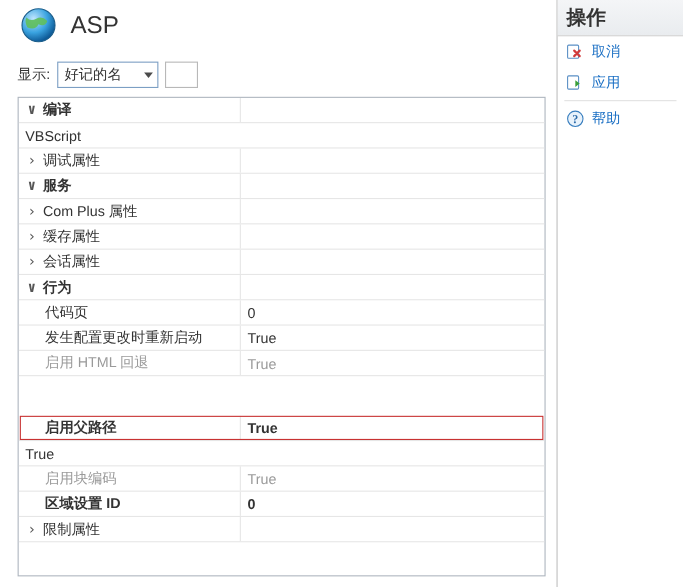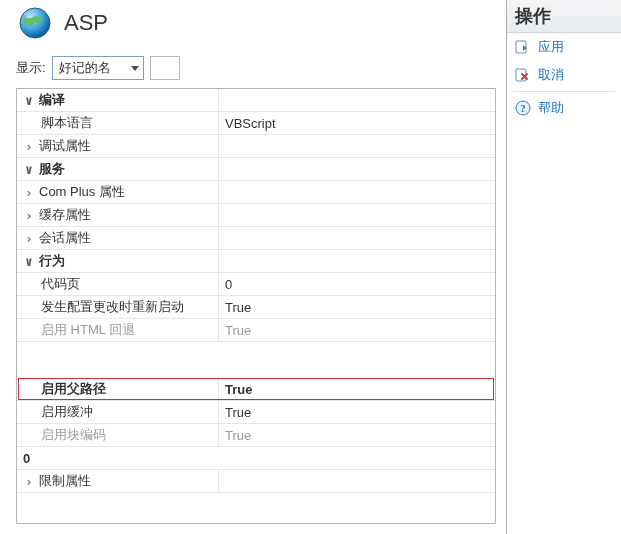--- a/index.html
+++ b/index.html
@@ -197,21 +197,20 @@
     <div class="grid">
 
       <div class="row cat">
         <div class="cell-left">
             <span class="chevron">∨</span>
             <span>编译</span>
           </div>
         <div class="cell-right"></div>
       </div>
       <div class="row prop">
-        <div class="cell-left">脚本语言</div>
         <div class="cell-right">VBScript</div>
       </div>
       <div class="row sub">
         <div class="cell-left">
             <span class="chevron">›</span>
             <span>调试属性</span>
           </div>
         <div class="cell-right"></div>
       </div>
 
@@ -261,64 +260,64 @@
       </div>
       <div class="row prop disabled">
         <div class="cell-left">启用 HTML 回退</div>
         <div class="cell-right">True</div>
       </div>
       <div class="row prop highlight">
         <div class="cell-left bold">启用父路径</div>
         <div class="cell-right bold">True</div>
       </div>
       <div class="row prop">
-        <div class="cell-left">启用缓冲</div>
         <div class="cell-right">True</div>
       </div>
       <div class="row prop disabled">
         <div class="cell-left">启用块编码</div>
         <div class="cell-right">True</div>
       </div>
       <div class="row prop">
+        <div class="cell-left bold">区域设置 ID</div>
         <div class="cell-right bold">0</div>
       </div>
       <div class="row sub">
         <div class="cell-left">
             <span class="chevron">›</span>
             <span>限制属性</span>
           </div>
         <div class="cell-right"></div>
       </div>
 
     </div>
   </div>
 
   <div class="actions">
     <div class="actions-header">操作</div>
+
+    <div class="action-item">
+      <span class="ic">
+        <svg width="16" height="16" viewBox="0 0 16 16">
+          <rect x="1" y="2" width="10" height="12" rx="1" fill="#fff" stroke="#5a8fc5"></rect>
+          <path d="M7 7 l5 5 M12 7 l-5 5" stroke="#d23c3c" stroke-width="2" stroke-linecap="round"></path>
+        </svg>
+      </span>
+      <span>取消</span>
+    </div>
 
     <div class="action-item">
       <span class="ic">
         <svg width="16" height="16" viewBox="0 0 16 16">
           <rect x="1" y="2" width="10" height="12" rx="1" fill="#fff" stroke="#5a8fc5"></rect>
           <path d="M8 6 l4 3 -4 3 z" fill="#3aa03a"></path>
         </svg>
       </span>
       <span>应用</span>
     </div>
 
-    <div class="action-item">
-      <span class="ic">
-        <svg width="16" height="16" viewBox="0 0 16 16">
-          <rect x="1" y="2" width="10" height="12" rx="1" fill="#fff" stroke="#5a8fc5"></rect>
-          <path d="M7 7 l5 5 M12 7 l-5 5" stroke="#d23c3c" stroke-width="2" stroke-linecap="round"></path>
-        </svg>
-      </span>
-      <span>取消</span>
-    </div>
-
     <div style="border-top:1px solid #e2e2e2; margin:2px 6px;"></div>
 
     <div class="action-item">
       <span class="ic">
         <svg width="16" height="16" viewBox="0 0 16 16">
           <circle cx="8" cy="8" r="7" fill="#e8f2fb" stroke="#3a7fbf"></circle>
           <text x="8" y="12" text-anchor="middle" font-size="11" font-family="Segoe UI" fill="#2b6aa8" font-weight="bold">?</text>
         </svg>
       </span>
       <span>帮助</span>

